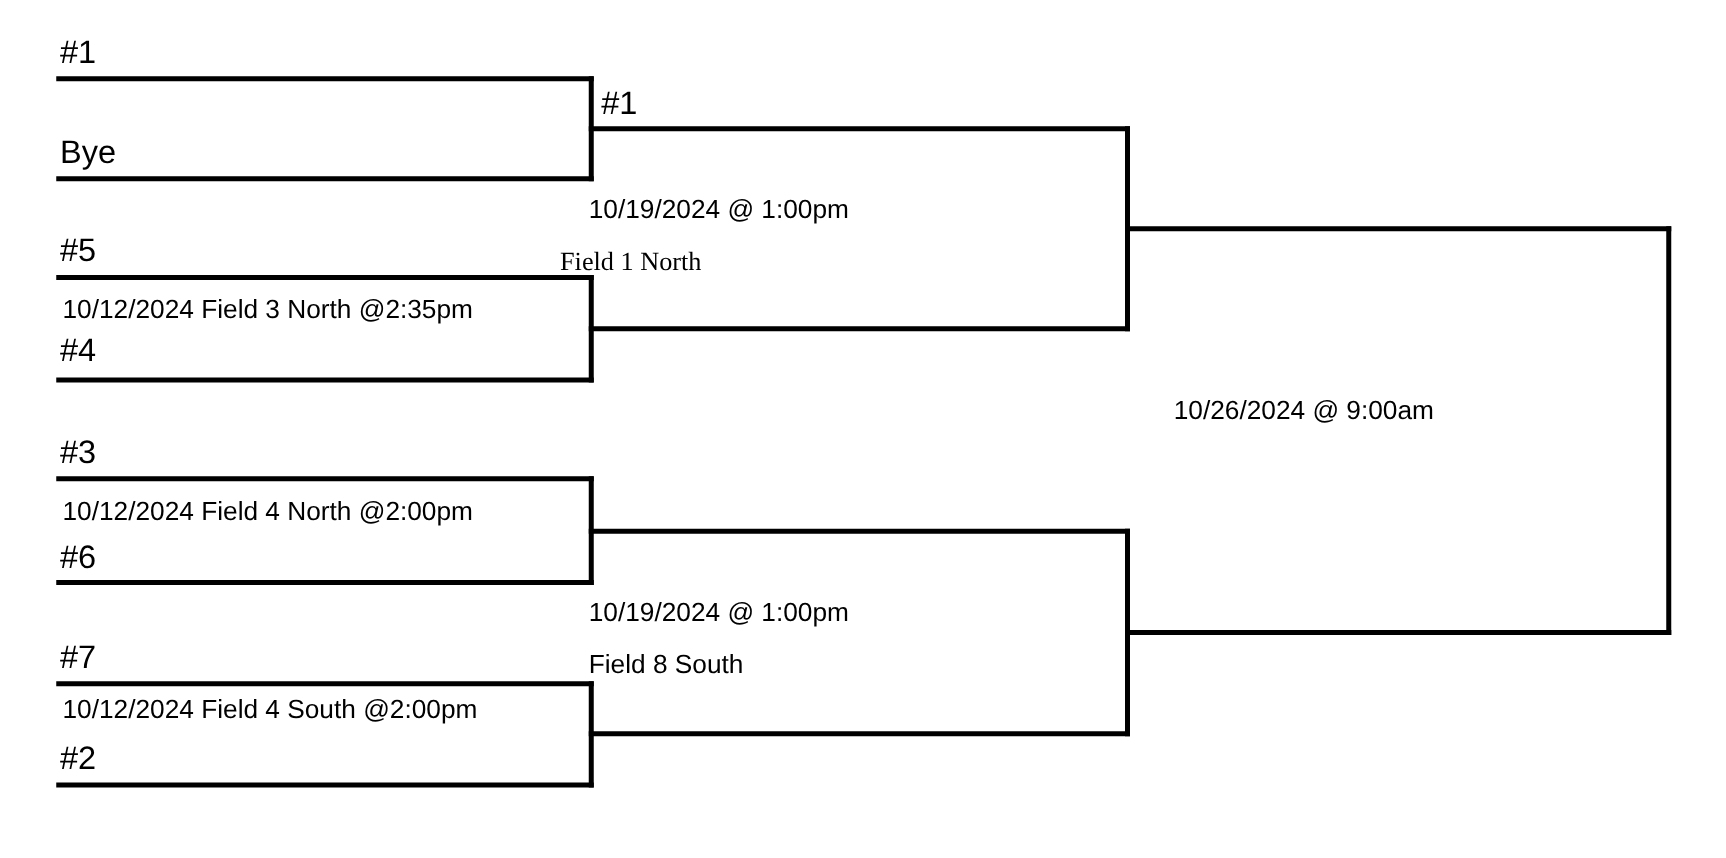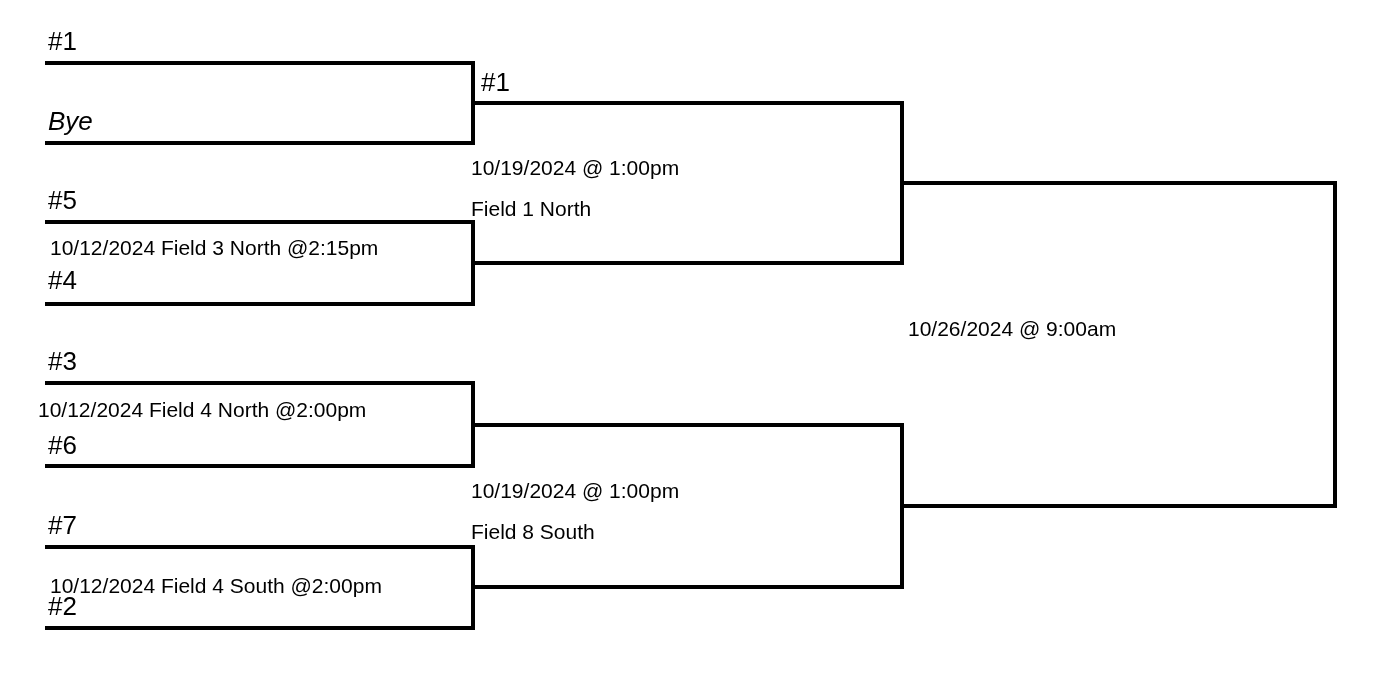--- a/index.html
+++ b/index.html
@@ -64,36 +64,36 @@
   <div class="box m2"></div>
   <div class="box m3"></div>
   <div class="box m4"></div>
 
   <div class="box r2a"></div>
   <div class="box r2b"></div>
 
   <div class="box fin"></div>
 
   <span class="seed" style="left:48px; top:27px;">#1</span>
-  <span class="seed" style="left:48px; top:107px;font-style:italic;">Bye</span>
+  <span class="seed" style="left:48px; top:107px;">Bye</span>
 
   <span class="seed" style="left:48px; top:186px;">#5</span>
-  <span class="detail" style="left:50px; top:236px;">10/12/2024 Field 3 North @2:15pm</span>
+  <span class="detail" style="left:50px; top:236px;">10/12/2024 Field 3 North @2:35pm</span>
   <span class="seed" style="left:48px; top:266px;">#4</span>
 
   <span class="seed" style="left:48px; top:347px;">#3</span>
-  <span class="detail" style="left:38px; top:398px;text-align:center;">10/12/2024 Field 4 North @2:00pm</span>
+  <span class="detail" style="left:50px; top:398px;text-align:center;">10/12/2024 Field 4 North @2:00pm</span>
   <span class="seed" style="left:48px; top:431px;">#6</span>
 
   <span class="seed" style="left:48px; top:511px;">#7</span>
-  <span class="detail" style="left:50px; top:574px;">10/12/2024 Field 4 South @2:00pm</span>
+  <span class="detail" style="left:50px; top:556px;">10/12/2024 Field 4 South @2:00pm</span>
   <span class="seed" style="left:48px; top:592px;">#2</span>
 
   <span class="seed" style="left:481px; top:68px;">#1</span>
   <span class="centered" style="left:471px; width:433px; top:156px;">10/19/2024 @ 1:00pm</span>
-  <span class="centered" style="left:471px; width:433px; top:197px;">Field 1 North</span>
+  <span class="centered" style="left:448px; width:433px; top:197px;font-family:Liberation Serif, serif;">Field 1 North</span>
 
   <span class="centered" style="left:471px; width:433px; top:479px;">10/19/2024 @ 1:00pm</span>
   <span class="centered" style="left:471px; width:433px; top:520px;">Field 8 South</span>
 
-  <span class="centered" style="left:908px; width:437px; top:317px;">10/26/2024 @ 9:00am</span>
+  <span class="centered" style="left:939px; width:437px; top:317px;">10/26/2024 @ 9:00am</span>
 
 </div>
 
 </body></html>

